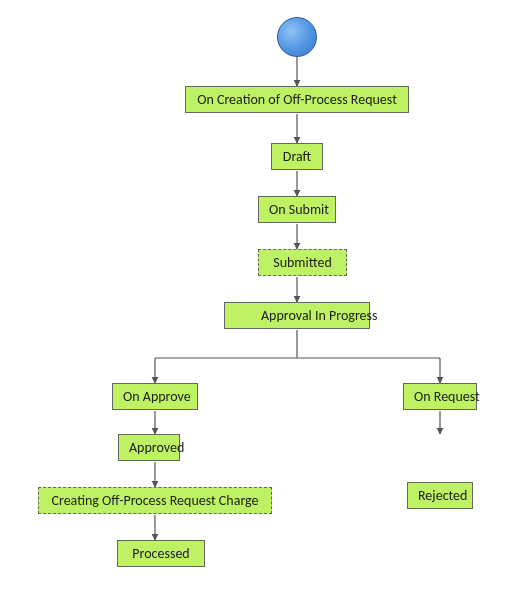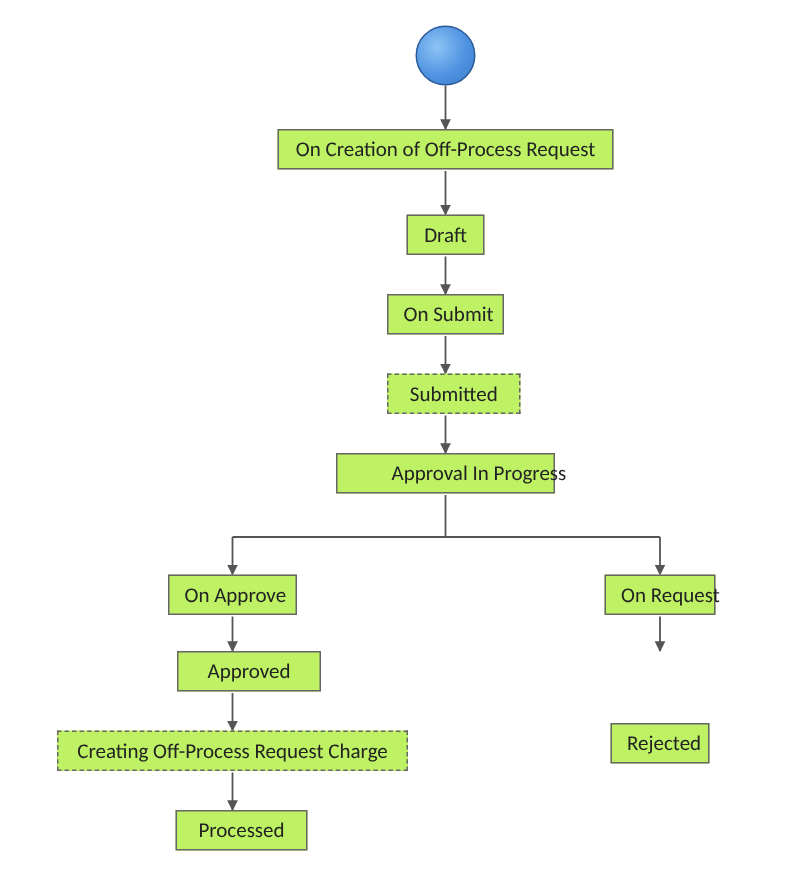--- a/index.html
+++ b/index.html
@@ -116,21 +116,21 @@
   </div>
 
   <div class="box" style="left:112px; top:383px; width:86px;">
     <span>On Approve</span>
   </div>
 
   <div class="box" style="left:403px; top:383px; width:74px;">
     <span>On Request</span>
   </div>
 
-  <div class="box" style="left:118px; top:434px; width:96px;">
+  <div class="box" style="left:118px; top:434px; width:62px;">
     <span>Approved</span>
   </div>
 
   <div class="box" style="left:407px; top:434px; width:66px;margin-top:48px;">
     <span>Rejected</span>
   </div>
 
   <div class="box dashed" style="left:38px; top:487px; width:234px;">
     <span>Creating Off-Process Request Charge</span>
   </div>

